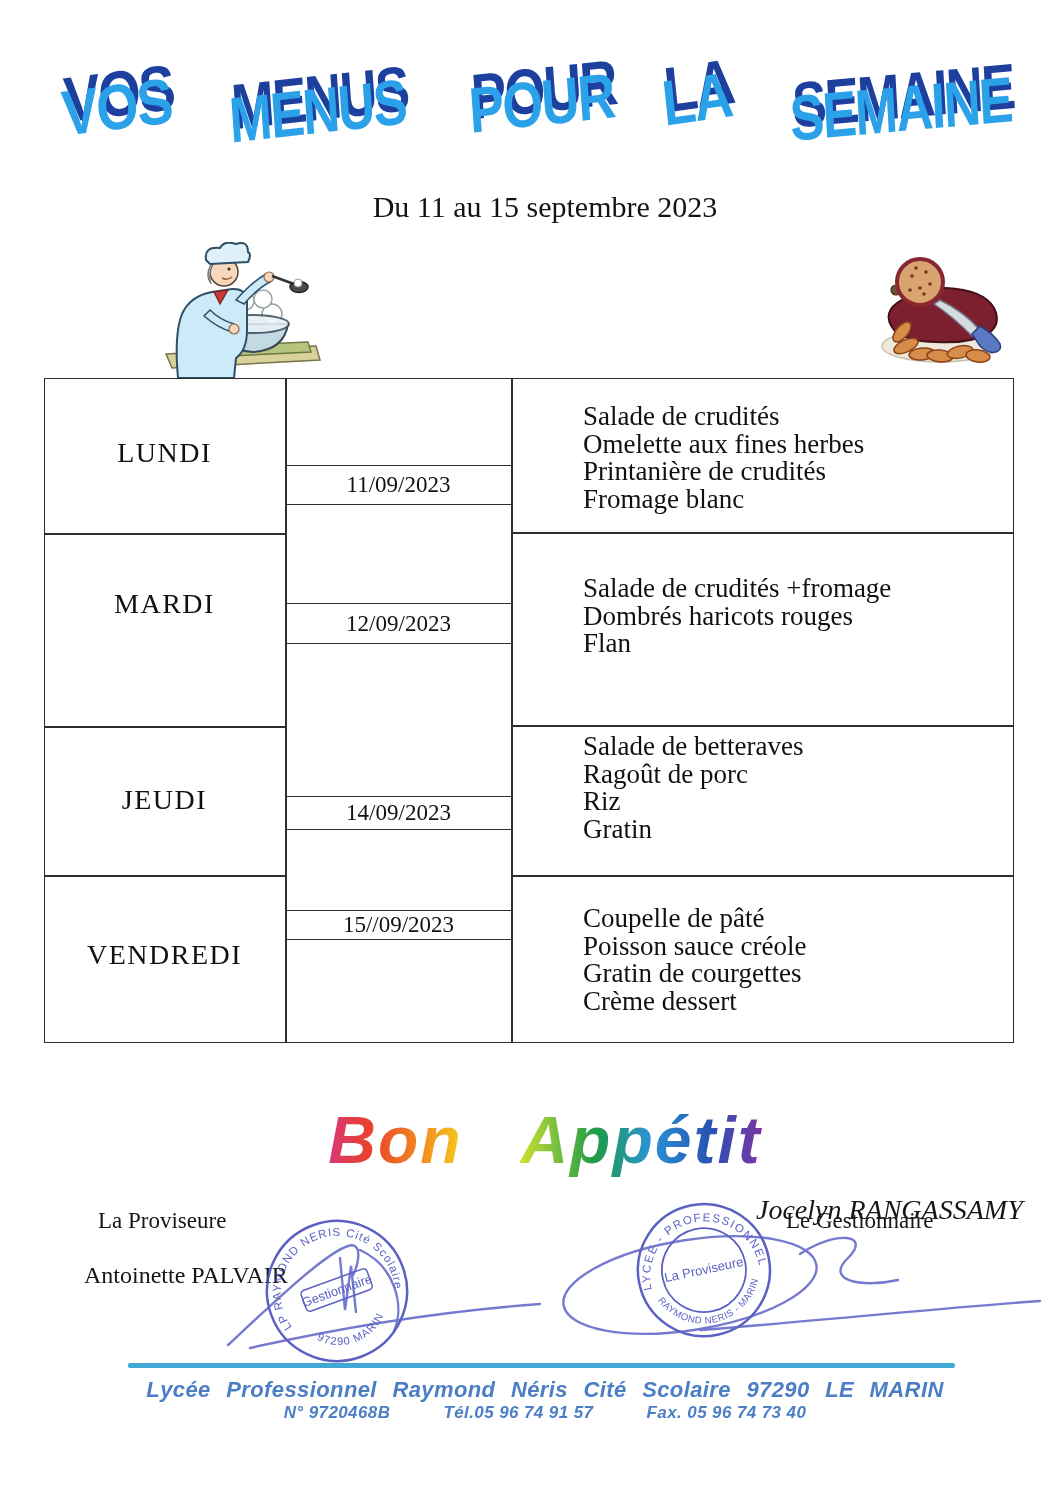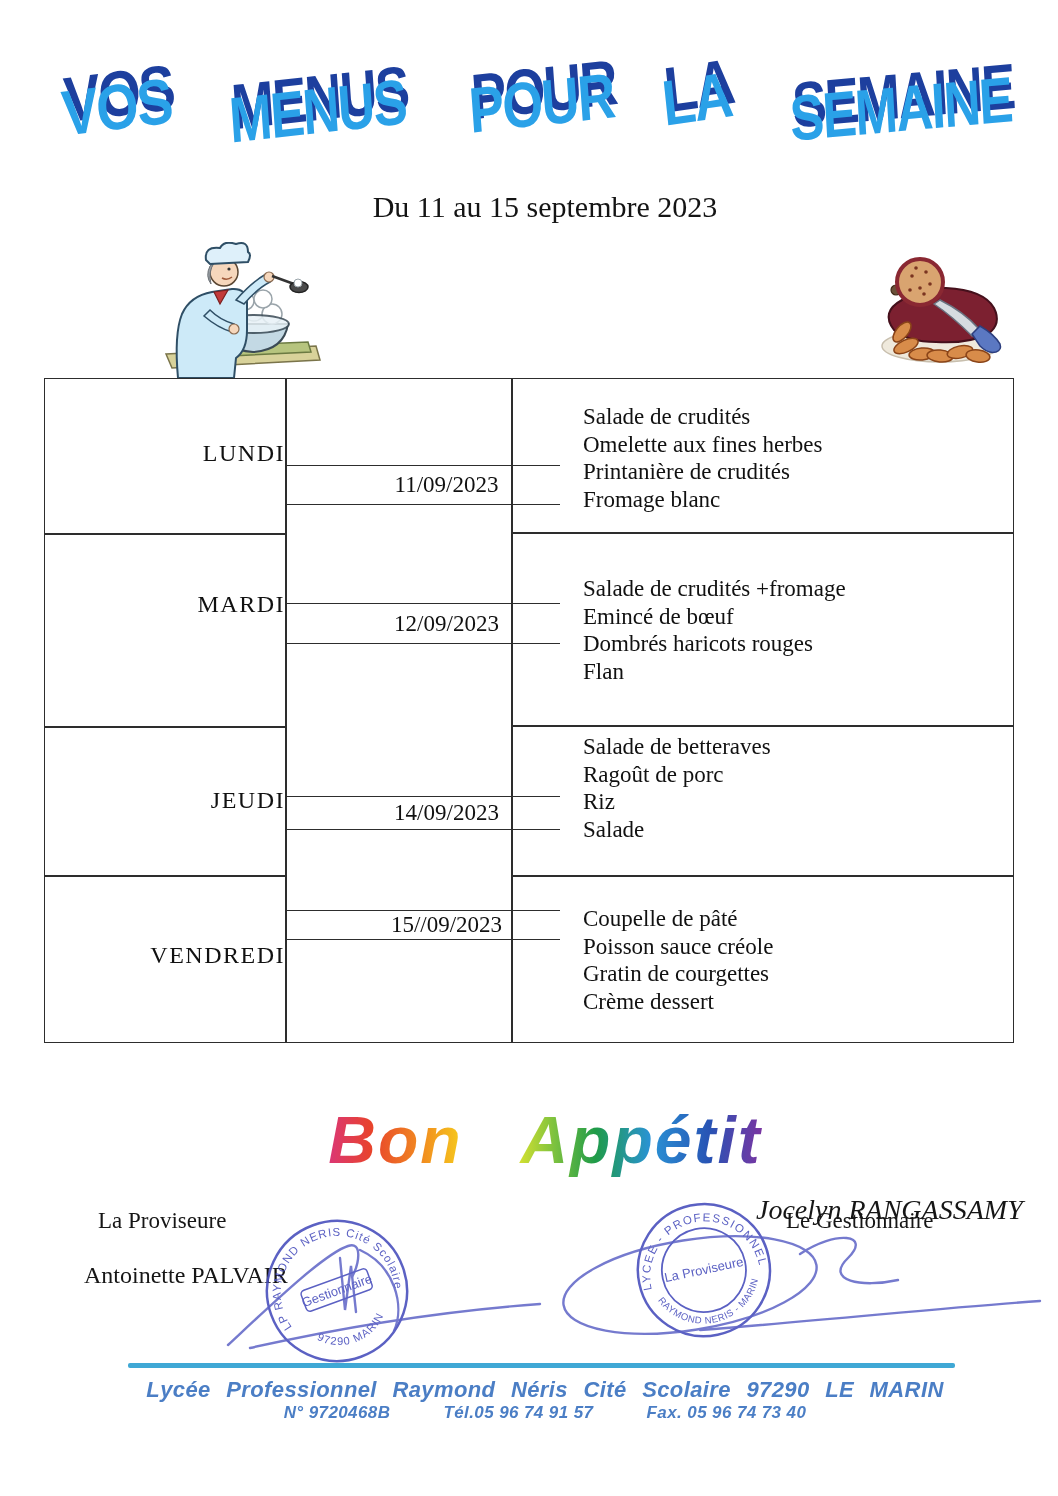--- a/index.html
+++ b/index.html
@@ -30,29 +30,29 @@
   .mtable{position:absolute;left:44px;top:378px;width:970px;height:665px;}
   .t-outline{position:absolute;left:0;top:0;right:0;bottom:0;border:1.5px solid #2d2d2d;}
   .vline{position:absolute;top:0;bottom:0;width:1.5px;background:#2d2d2d;}
   .v1{left:241px;} .v2{left:467px;}
   .hl{position:absolute;height:1.5px;background:#2d2d2d;}
   .hl-left{left:0;width:242px;}
   .hl-right{left:467px;right:0;}
   .dl1{top:155px;} .dl2{top:348px;} .dl3{top:497px;}
   .dr1{top:154px;} .dr2{top:347px;} .dr3{top:497px;}
   .mband{position:absolute;left:241px;width:227px;border-top:1.5px solid #2d2d2d;
-         border-bottom:1.5px solid #2d2d2d;text-align:center;font-size:23px;padding-left:48px;}
+         border-bottom:1.5px solid #2d2d2d;text-align:center;font-size:23px;}
   .b1{top:87px;height:38px;line-height:38px;}
   .b2{top:225px;height:39px;line-height:39px;}
   .b3{top:402px;height:32px;line-height:32px;margin-top:16px;}
   .b4{top:532px;height:28px;line-height:28px;}
   .daylab{position:absolute;left:0;width:241px;height:28px;line-height:28px;
-          text-align:right;font-size:24px;letter-spacing:1.5px;}
+          text-align:center;font-size:28px;letter-spacing:1.5px;}
   .day1{top:61px;} .day2{top:212px;} .day3{top:408px;} .day4{top:563px;}
-  .menu-block{position:absolute;left:539px;font-size:23px;line-height:27.5px;}
+  .menu-block{position:absolute;left:539px;font-size:27px;line-height:27.5px;}
   .mb1{top:25px;} .mb2{top:197px;} .mb3{top:355px;} .mb4{top:527px;}
 
   
   .bon{position:absolute;top:1102px;left:0;width:1090px;text-align:center;}
   .bon span{display:inline-block;padding:0 12px;
       font:italic 900 66px "Liberation Sans",sans-serif;letter-spacing:2px;word-spacing:40px;
       background:linear-gradient(90deg,#d7338b 0%,#e8432c 12%,#f2921f 24%,#f6d21d 33%,
                  #f8ed2a 41%,#7dc23f 52%,#1f9b48 61%,#2a93d5 73%,#2853b4 86%,#8d2f9e 100%);
       -webkit-background-clip:text;background-clip:text;color:transparent;}
 
@@ -182,29 +182,28 @@
     <div class="mband b4">15//09/2023</div>
 
     <div class="menu-block mb1">
       <div>Salade de crudités</div>
       <div>Omelette aux fines herbes</div>
       <div>Printanière de crudités</div>
       <div>Fromage blanc</div>
     </div>
     <div class="menu-block mb2">
       <div>Salade de crudités +fromage</div>
-      <div>Emincé de bœuf</div>
       <div>Dombrés haricots rouges</div>
       <div>Flan</div>
     </div>
     <div class="menu-block mb3">
       <div>Salade de betteraves</div>
       <div>Ragoût de porc</div>
       <div>Riz</div>
-      <div>Salade</div>
+      <div>Gratin</div>
     </div>
     <div class="menu-block mb4">
       <div>Coupelle de pâté</div>
       <div>Poisson sauce créole</div>
       <div>Gratin de courgettes</div>
       <div>Crème dessert</div>
     </div>
   </div>
 
   <div class="bon">

